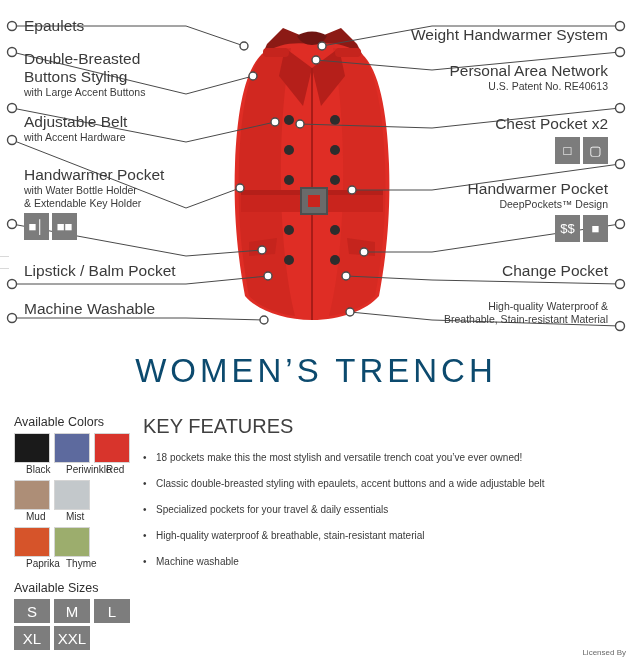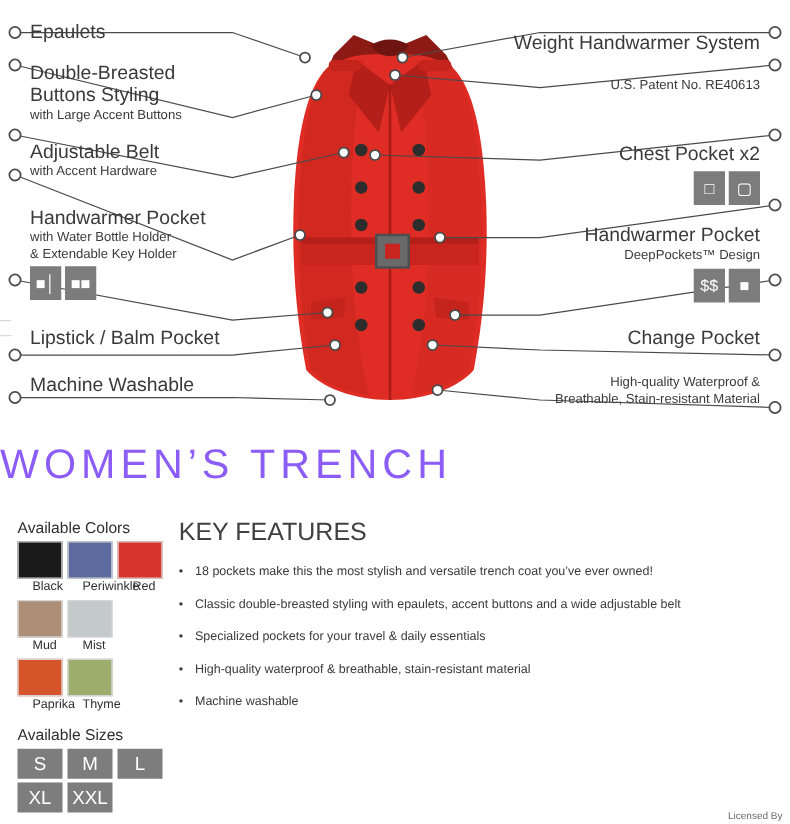--- a/index.html
+++ b/index.html
@@ -62,24 +62,24 @@
     color: #fff;
     font-size: 13px;
     line-height: 1;
   }
 
   
   #headline {
     position: absolute;
     left: 0; top: 352px;
     width: 632px;
-    text-align: left;
+    text-align: center;
     font-size: 33px;
     letter-spacing: 4px;
-    color: #8b5cf6;
+    color: #0c4a6e;
     font-family: "Liberation Sans", sans-serif;
   }
 
   
   #leftcol {
     position: absolute;
     left: 14px; top: 415px;
     width: 120px;
   }
   .col-head {
@@ -294,20 +294,21 @@
 
     <div class="callout left" style="left:24px; top:288px;">
       <div class="title">Machine Washable</div>
     </div>
 
     <div class="callout right" style="right:24px; top:14px;">
       <div class="title">Weight Handwarmer System</div>
     </div>
 
     <div class="callout right" style="right:24px; top:50px;">
+      <div class="title">Personal Area Network</div>
       <div class="sub">U.S. Patent No. RE40613</div>
     </div>
 
     <div class="callout right" style="right:24px; top:103px;">
       <div class="title">Chest Pocket x2</div>
       <div class="chips right">
         <div class="chip">□</div>
         <div class="chip">▢</div>
       </div>
     </div>

